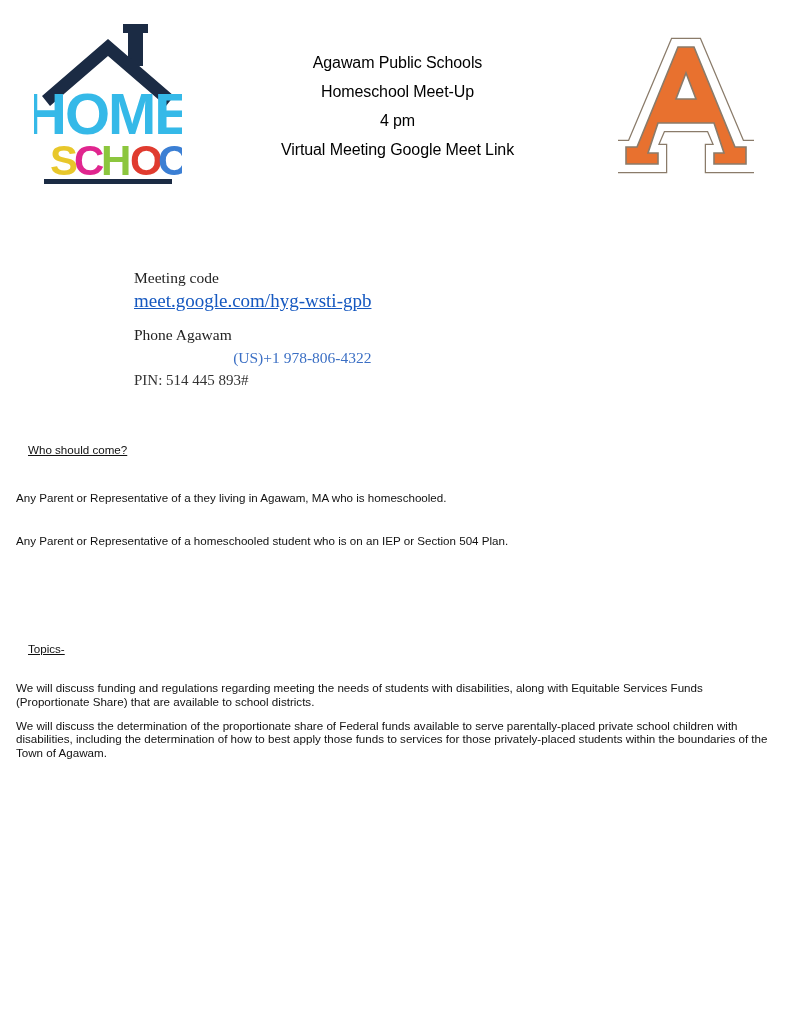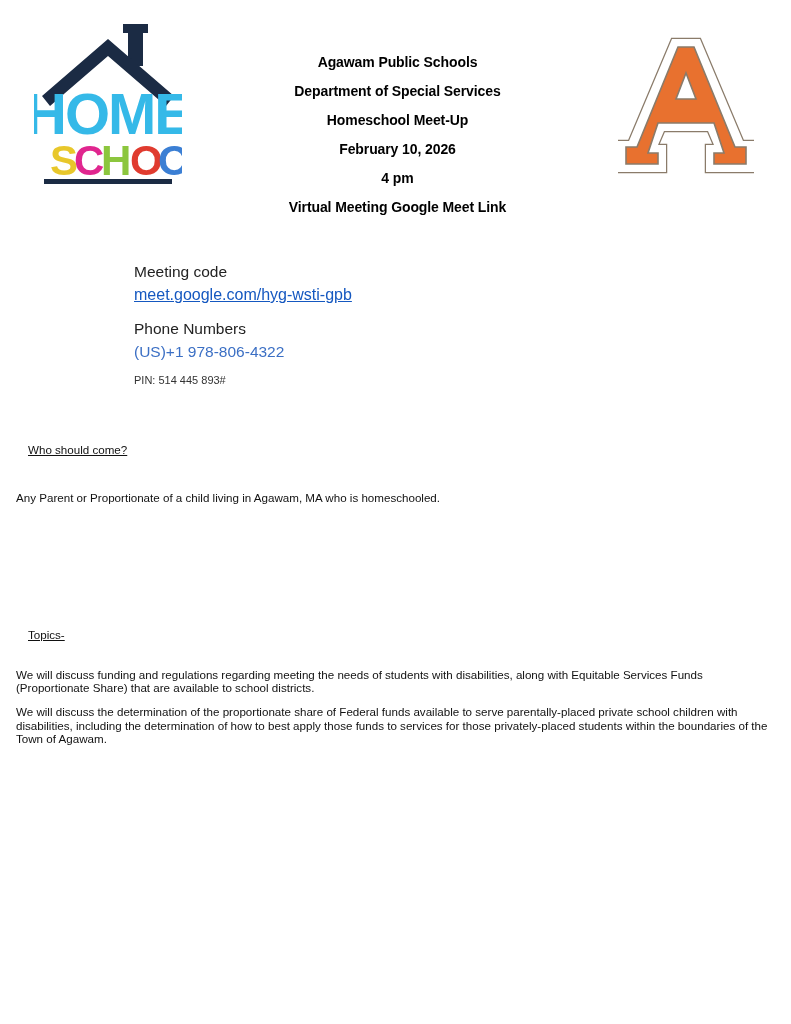--- a/index.html
+++ b/index.html
@@ -35,67 +35,68 @@
 
   
   .title-block {
     position: absolute;
     left: 205px;
     top: 48px;
     width: 385px;
     text-align: center;
   }
   .title-block .tline {
-    font-size: 14px;
-    font-weight: bold;
+    font-size: 16px;
+    font-weight: normal;
     line-height: 29px;
     letter-spacing: -0.1px;
     white-space: nowrap;
   }
 
   
   .a-logo {
     position: absolute;
     left: 618px;
     top: 33px;
     width: 136px;
     height: 145px;
   }
   .a-logo svg { display: block; width: 136px; height: 145px; }
 
   
   .meeting-info {
     position: absolute;
     left: 134px;
-    top: 260px;
+    top: 266px;
     font-size: 15.5px;
     color: #222222;
     line-height: 23px;
+    font-family: Liberation Serif, serif;
   }
   .meeting-info .mi-label {
     font-size: 15.5px;
     color: #222222;
   }
   .meeting-info .mi-link {
     color: #1558c0;
     text-decoration: underline;
     display: block;
-    font-size: 16px;
+    font-size: 19px;
   }
   .meeting-info .mi-gap { height: 11px; }
   .meeting-info .mi-phone {
     color: #3b6fc4;
     font-size: 15.5px;
     display: block;
+    text-align: right;
   }
   .meeting-info .mi-pin {
     color: #333333;
-    font-size: 11px;
+    font-size: 15px;
     display: block;
-    margin-top: 6px;
   }
 
   
   .body-copy {
     position: absolute;
     left: 16px;
     top: 431px;
     width: 752px;
     font-size: 11.6px;
     line-height: 13.6px;
@@ -141,23 +142,21 @@
         <text x="124" y="153" fill="#3b7fd4">O</text>
         <text x="150" y="153" fill="#f29b3c">L</text>
       </g>
 
       <rect x="10" y="157" width="128" height="5" fill="#1b2b44"></rect>
     </svg>
   </div>
 
   <div class="title-block">
     <div class="tline">Agawam Public Schools</div>
-    <div class="tline">Department of Special Services</div>
     <div class="tline">Homeschool Meet-Up</div>
-    <div class="tline">February 10, 2026</div>
     <div class="tline">4 pm</div>
     <div class="tline">Virtual Meeting Google Meet Link</div>
   </div>
 
   <div class="a-logo">
     <svg viewBox="0 0 136 145" xmlns="http://www.w3.org/2000/svg">
 
       <path d="M54 6 L82 6 L125 108 L136 108 L136 139 L88 139 L88 112 L96 112 L90 98 L46 98 L40 112 L48 112 L48 139 L0 139 L0 108 L11 108 Z" fill="none" stroke="#8a7b6a" stroke-width="2.5"></path>
 
       <path d="M54 6 L82 6 L125 108 L136 108 L136 139 L88 139 L88 112 L96 112 L90 98 L46 98 L40 112 L48 112 L48 139 L0 139 L0 108 L11 108 Z" fill="#ffffff"></path>
@@ -166,31 +165,32 @@
 
       <path d="M68 40 L78 66 L58 66 Z" fill="#ffffff" stroke="#8a7b6a" stroke-width="1.6"></path>
     </svg>
   </div>
 </div>
 
 <div class="meeting-info">
   <div class="mi-label">Meeting code</div>
   <a class="mi-link" href="#">meet.google.com/hyg-wsti-gpb</a>
   <div class="mi-gap"></div>
-  <div class="mi-label">Phone Numbers</div>
+  <div class="mi-label">Phone Agawam</div>
   <span class="mi-phone">(US)+1 978-806-4322</span>
   <span class="mi-pin">PIN: 514 445 893#</span>
 </div>
 
 <div class="body-copy">
 
   <div class="sec-head">Who should come?</div>
   <div class="sp-22"></div>
-  <p class="para">Any Parent or Proportionate of a child living in Agawam, MA who is homeschooled.</p>
+  <p class="para">Any Parent or Representative of a they living in Agawam, MA who is homeschooled.</p>
   <div class="sp-30"></div>
+  <p class="para">Any Parent or Representative of a homeschooled student who is on an IEP or Section 504 Plan.</p>
   <div class="sp-20"></div>
 
   <div class="sp-30"></div>
   <div class="sp-10"></div>
 
   <div class="sp-22"></div>
   <div class="sec-head">Topics-</div>
   <div class="sp-14"></div>
   <p class="para">We will discuss funding and regulations regarding meeting the needs of students with disabilities, along with Equitable Services Funds (Proportionate Share) that are available to school districts.</p>
   <div class="sp-10"></div>

